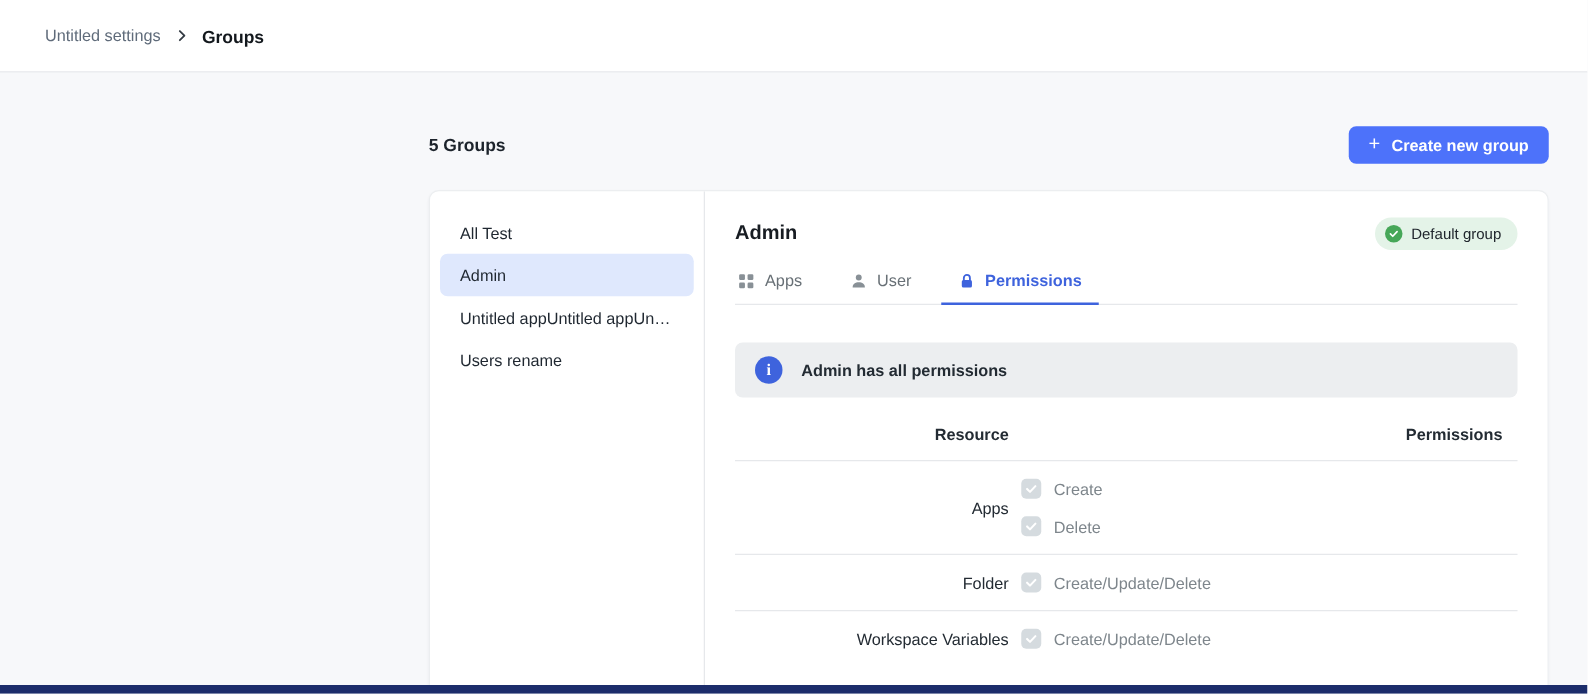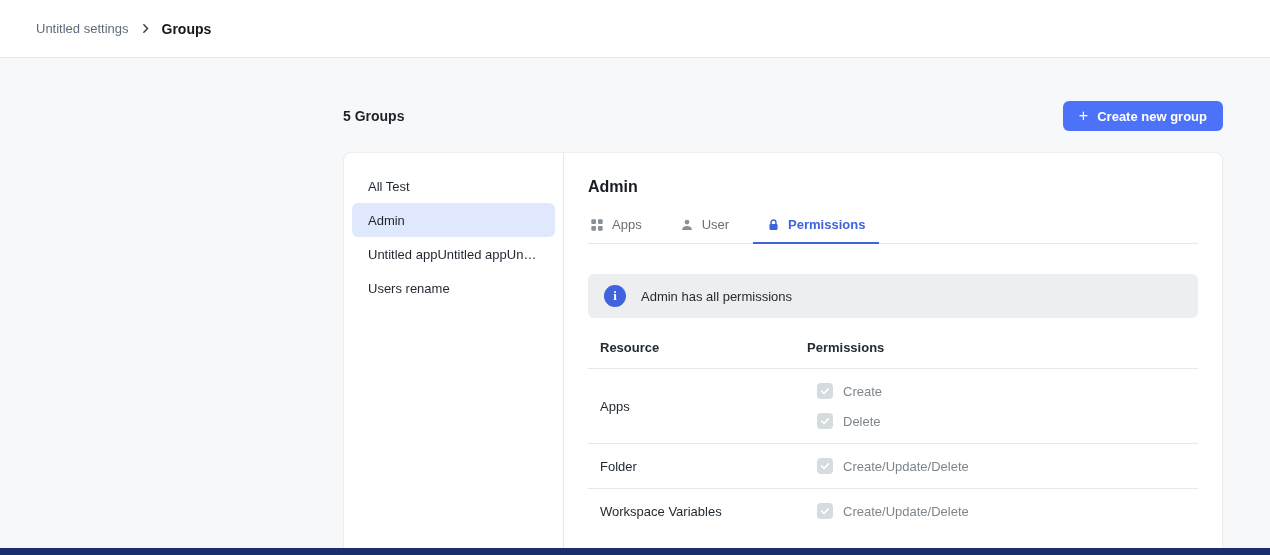--- a/index.html
+++ b/index.html
@@ -20,21 +20,21 @@
     display: flex;
     align-items: center;
     padding-left: 36px;
     gap: 10px;
   }
   .crumb-parent { font-size: 13px; color: #5f6b7a; cursor: pointer; }
   .crumb-chevron { display: inline-flex; align-items: center; }
   .crumb-current { font-size: 14px; font-weight: 700; color: #13181d; }
 
   
-  .main { position: absolute; left: 343px; right: 47px; top: 58px; }
+  .main { position: absolute; left: 343px; right: 31px; top: 58px; }
   .toolbar {
     margin-top: 43px;
     height: 30px;
     display: flex;
     justify-content: space-between;
     align-items: center;
   }
   .groups-count { font-size: 14px; font-weight: 600; color: #1c232b; }
   .create-btn {
     height: 30px;
@@ -165,24 +165,24 @@
     color: #ffffff;
     display: inline-flex;
     align-items: center;
     justify-content: center;
     font-size: 13px;
     font-weight: 700;
     font-family: "Liberation Serif", serif;
     flex-shrink: 0;
   }
   .info-icon::after { content: "i"; }
-  .banner-text { font-size: 13px; color: #232b33; }
-
-  
-  .ptable { margin-top: 0; }
+  .banner-text { font-size: 13px; color: #232b33; font-weight: bold; }
+
+  
+  .ptable { margin-top: 0; text-align: right; }
   .ptable-header {
     display: grid;
     grid-template-columns: 207px 1fr;
     padding: 22px 12px 13px 12px;
     border-bottom: 1px solid #e6e8eb;
     font-size: 13px;
     font-weight: 600;
     color: #232b33;
   }
   .prow {
@@ -253,20 +253,28 @@
         </div>
       <div class="glist-item">
           <span>Users rename</span>
         </div>
     </aside>
 
     <section class="panel">
 
       <div class="panel-head">
         <div class="panel-title">Admin</div>
+        <div class="badge">
+          <span class="badge-icon">
+            <svg width="8" height="8" viewBox="0 0 12 12" fill="none">
+                <path d="M2 6.2L4.8 9L10 3.5" stroke="#ffffff" stroke-width="2" stroke-linecap="round" stroke-linejoin="round"></path>
+              </svg>
+          </span>
+          <span>Default group</span>
+        </div>
       </div>
 
       <div class="tabs">
         <div class="tab">
           <span class="tab-icon">
             <svg width="14" height="14" viewBox="0 0 16 16">
                 <rect x="1.5" y="1.5" width="5.3" height="5.3" rx="1.2" fill="#889096"></rect>
                 <rect x="9.2" y="1.5" width="5.3" height="5.3" rx="1.2" fill="#889096"></rect>
                 <rect x="1.5" y="9.2" width="5.3" height="5.3" rx="1.2" fill="#889096"></rect>
                 <rect x="9.2" y="9.2" width="5.3" height="5.3" rx="1.2" fill="#889096"></rect>

